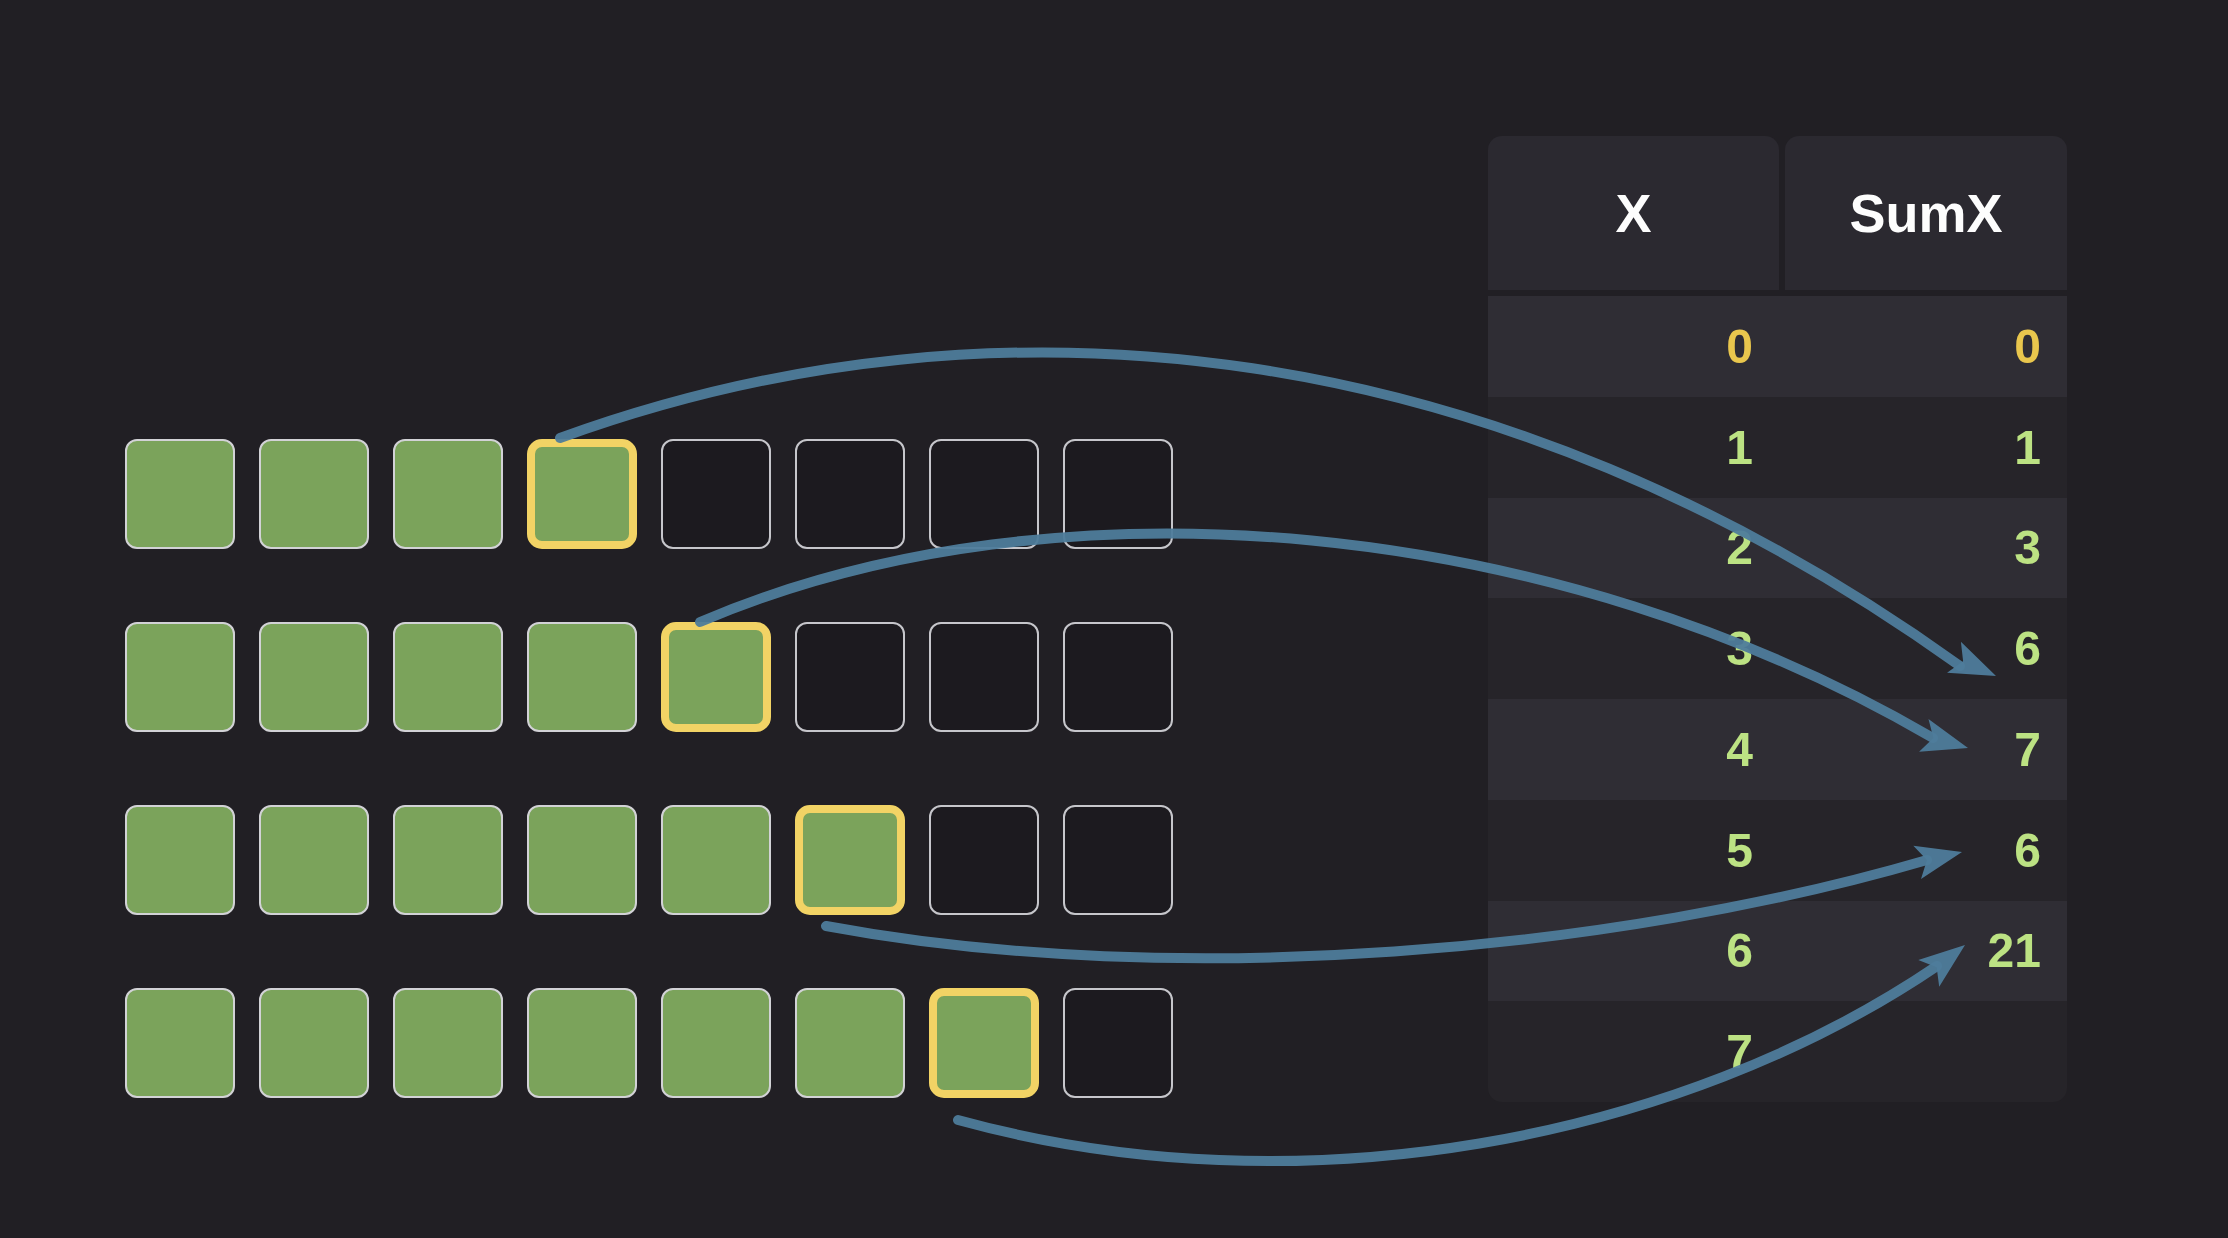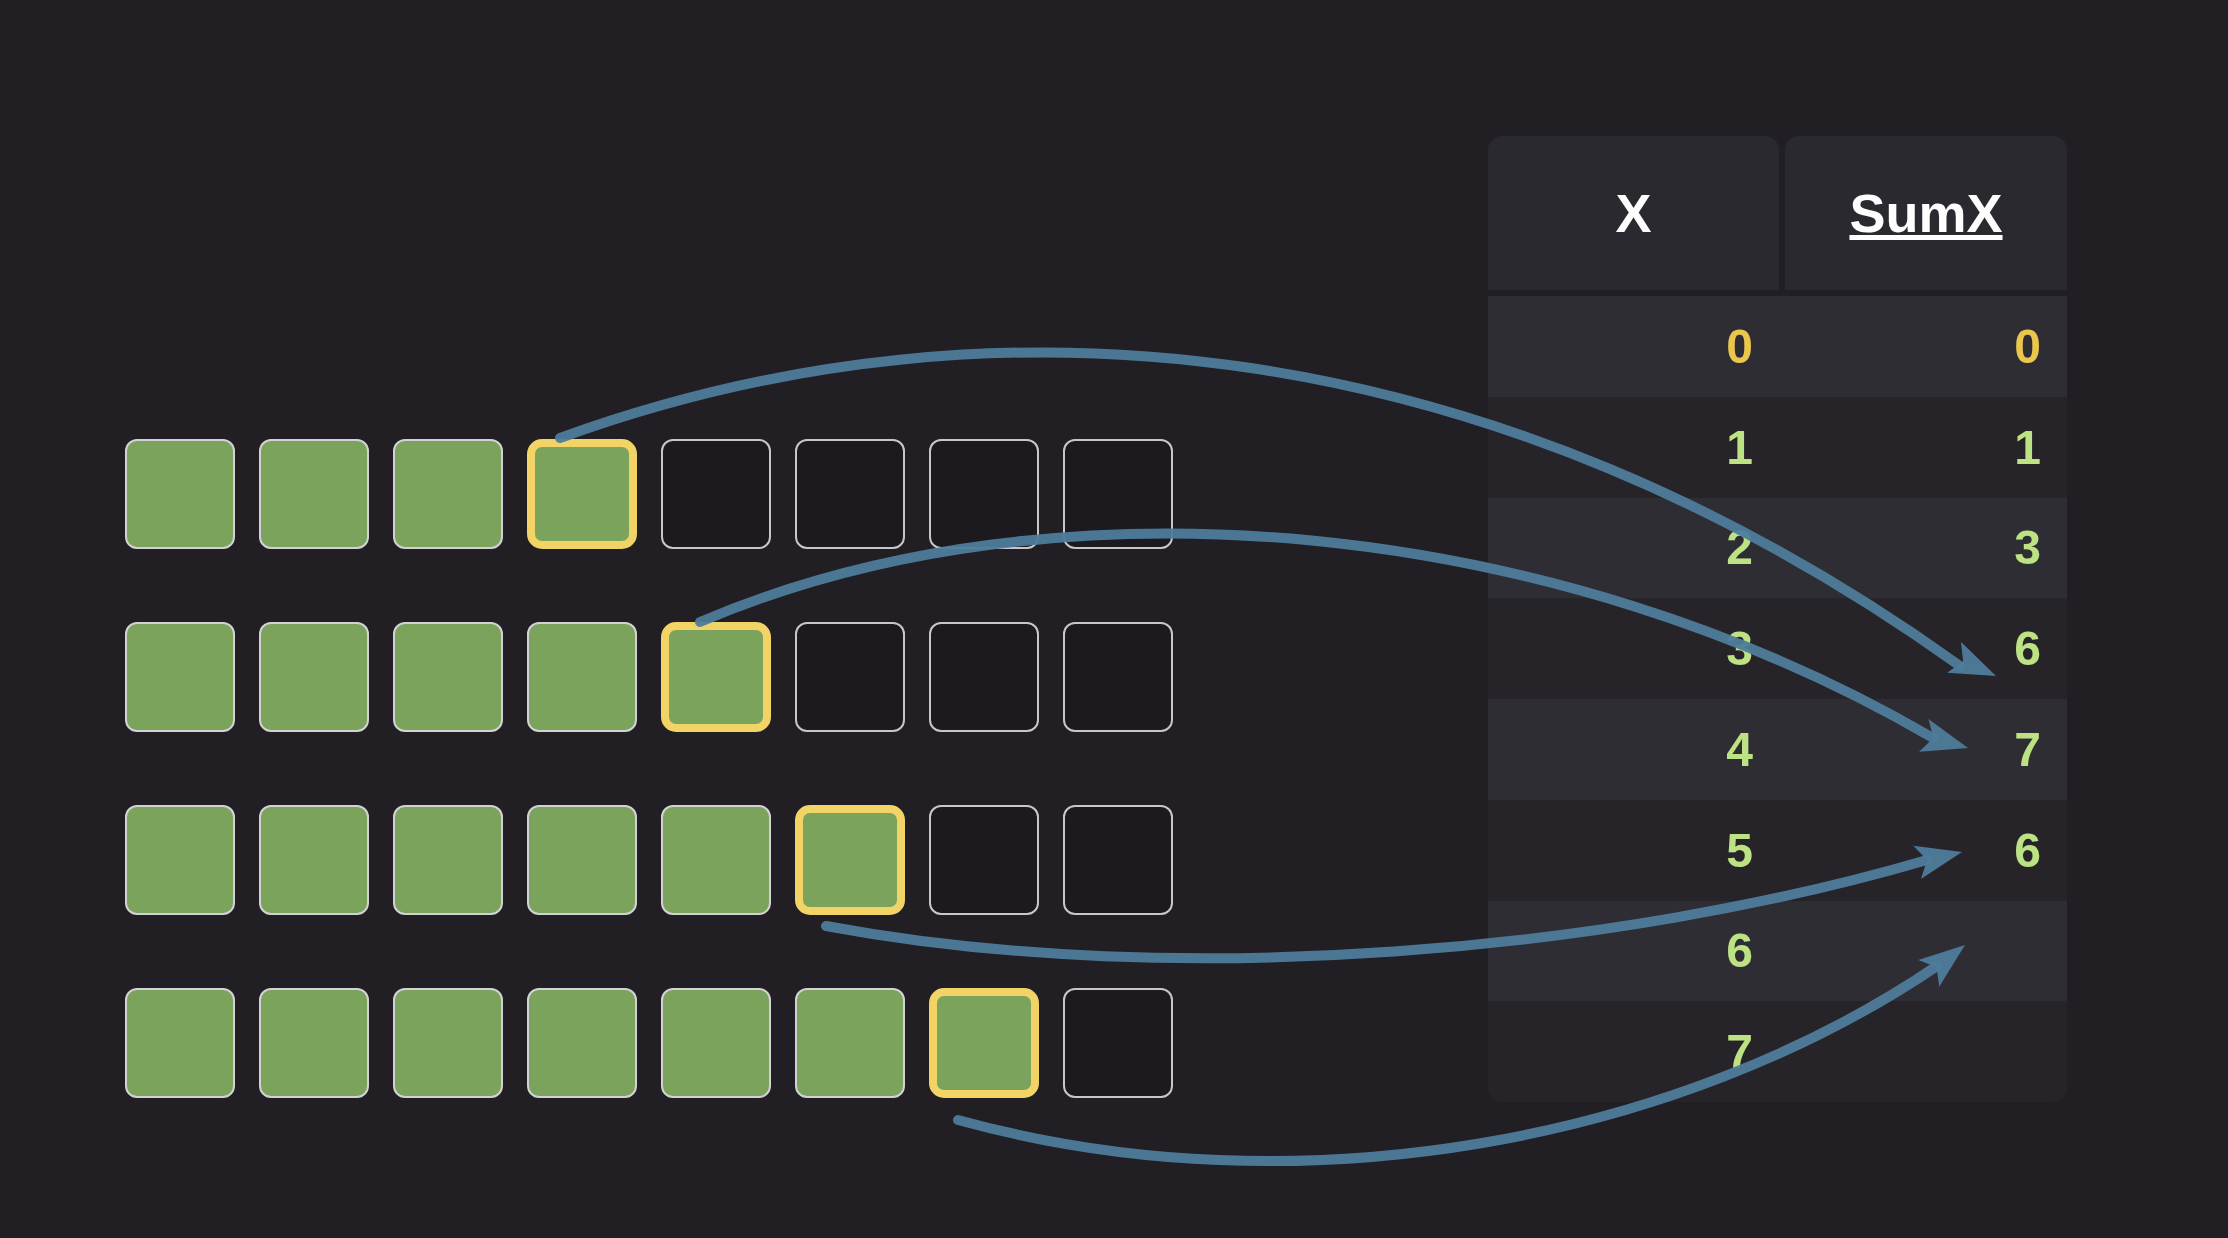--- a/index.html
+++ b/index.html
@@ -16,21 +16,21 @@
   .sq.hl{border:8px solid var(--yellow,#f2d365);border-radius:15px;}
   
   #sum-table{position:absolute;left:1488px;top:136px;width:579px;z-index:2;}
   .thead{display:flex;gap:6px;height:154px;}
   .th{
     background:var(--headBg,#2b2930);color:var(--headTx,#fdfdfd);
     font-weight:bold;font-size:54px;display:flex;align-items:center;justify-content:center;
     border-radius:14px 14px 0 0;
   }
   .th.c1{width:291px;}
-  .th.c2{flex:1;text-decoration:underline;}
+  .th.c2{flex:1;}
   .tbody{margin-top:6px;border-radius:0 0 14px 14px;overflow:hidden;}
   .t-row{display:flex;height:100.75px;align-items:center;font-weight:bold;font-size:48px;}
   .t-row.light{background:var(--rowL,#2f2d34);}
   .t-row.dark{background:var(--rowD,#262429);}
   .cell{box-sizing:border-box;text-align:right;}
   .cell.x{width:291px;padding-right:26px;}
   .cell.s{flex:1;padding-right:26px;}
   .tone-yellow{color:var(--valY,#e9c64d);}
   .tone-green{color:var(--valG,#bce283);}
   
@@ -122,20 +122,21 @@
         <div class="t-row light">
           <div class="cell x tone-green">4</div>
           <div class="cell s tone-green">7</div>
         </div>
         <div class="t-row dark">
           <div class="cell x tone-green">5</div>
           <div class="cell s tone-green">6</div>
         </div>
         <div class="t-row light">
           <div class="cell x tone-green">6</div>
+          <div class="cell s tone-green">21</div>
         </div>
         <div class="t-row dark">
           <div class="cell x tone-green">7</div>
         </div>
       </div>
   </div>
 
 </div>
 
 </body></html>

